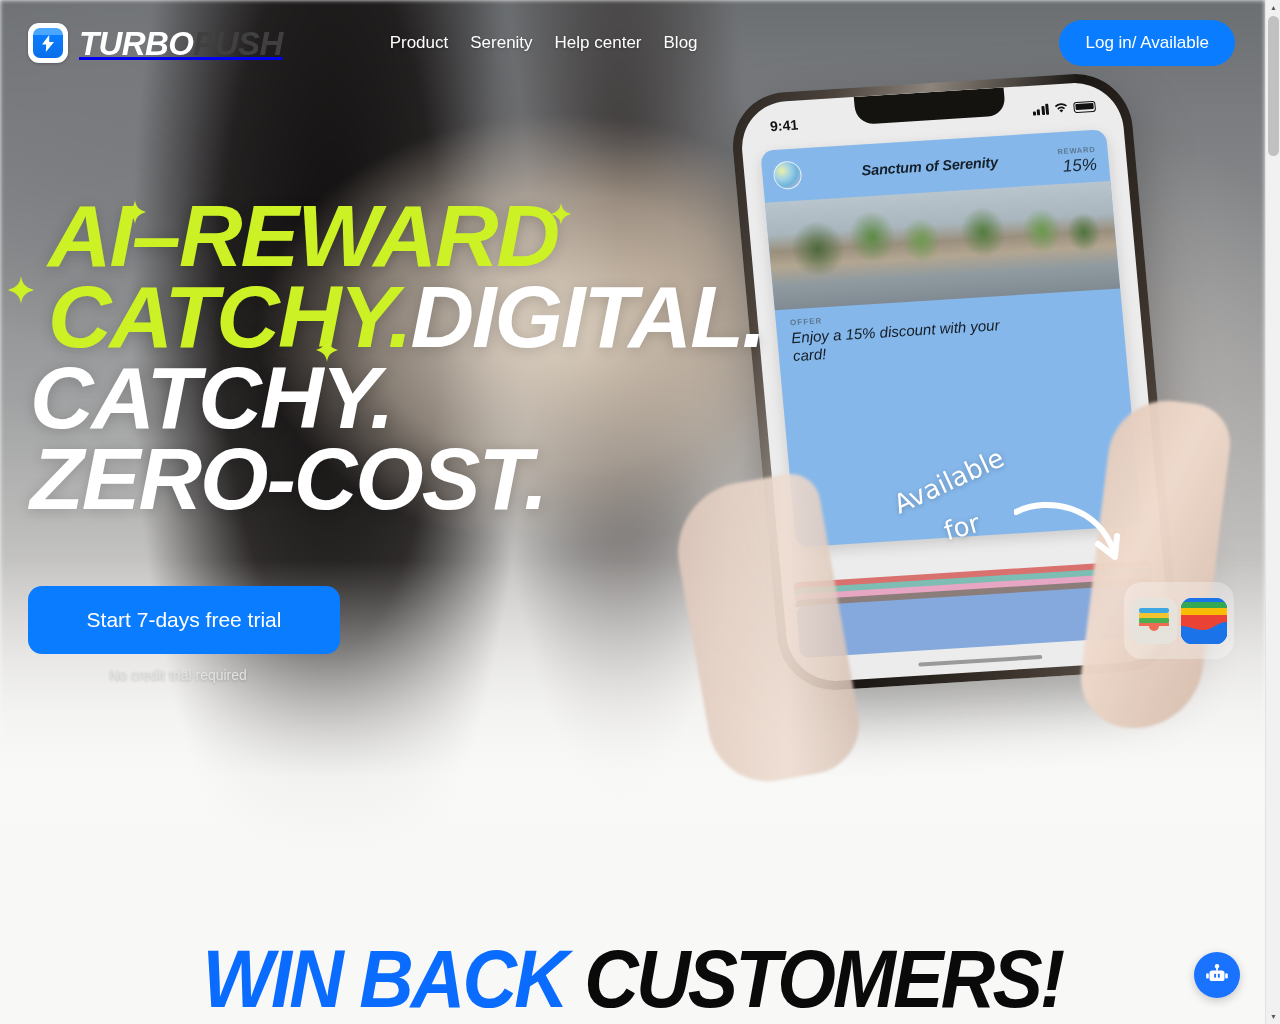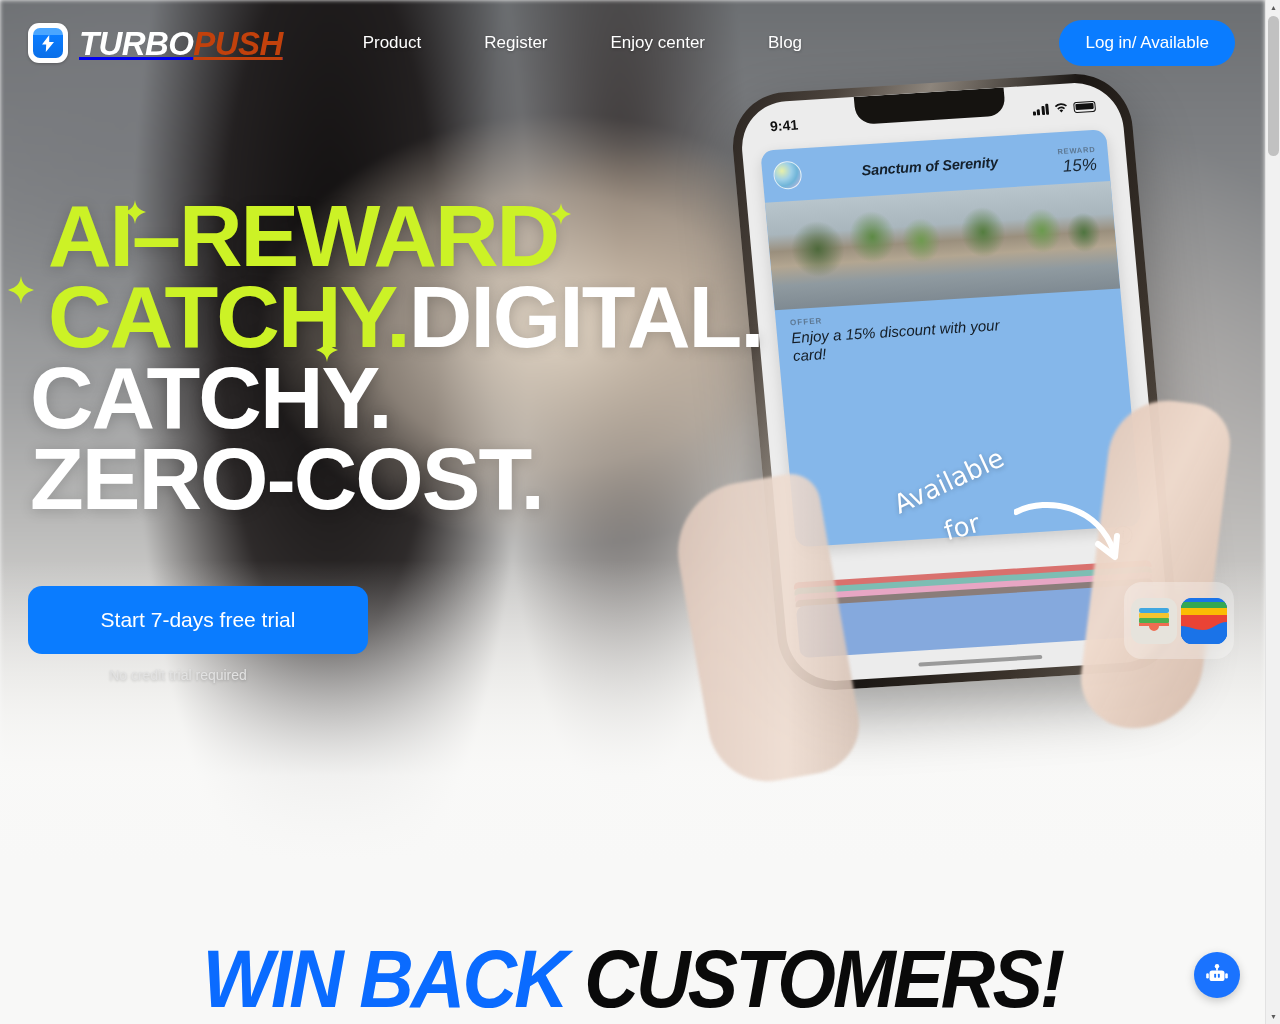--- a/index.html
+++ b/index.html
@@ -68,58 +68,58 @@
     background:linear-gradient(180deg,#4aa6ff 0%,#4aa6ff 22%,#0a7cff 24%,#0a6fe8 100%);
     display:flex; align-items:center; justify-content:center;
     position:relative;
   }
   .bolt { width:12px; height:17px; fill:#ffffff; display:block; }
   .logo-text {
     font-size:33px; font-weight:bold; font-style:italic;
     letter-spacing:-.6px; line-height:1; white-space:nowrap;
   }
   .logo-text .t1 { color:#ffffff; }
-  .logo-text .t2 { color:#c2410c;text-decoration:underline; }
-
-  .nav-links { display:flex; align-items:flex-end; gap:63px; margin-left:80px; }
+  .logo-text .t2 { color:#404040; }
+
+  .nav-links { display:flex; align-items:flex-end; gap:22px; margin-left:107px; }
   .nav-link {
     color:#ffffff; font-size:17px; text-decoration:none; white-space:nowrap;
     text-shadow:0 1px 3px rgba(0,0,0,.28);
   }
   .nav-cta {
     margin-left:auto; margin-right:30px;
     background:#0a7cff; color:#fff; border:none; cursor:pointer;
     font-family:inherit; font-size:17px;
     padding:13px 26px; border-radius:28px; white-space:nowrap;
   }
 
   
   .headline {
     position:absolute; left:30px; top:196px; z-index:30;
-    font-weight:bold; line-height:.92;
+    font-style:italic; font-weight:bold; line-height:.92;
     letter-spacing:-2px;
     text-shadow:0 2px 14px rgba(0,0,0,.18);
   }
   .headline div { font-size:88px; white-space:nowrap; }
   .lime { color:#ccf226; }
   .wht  { color:#ffffff; }
   .hl-l1 { margin-left:18px; }
   .hl-l2 { margin-left:18px; }
 
   .spark { position:absolute; z-index:31; pointer-events:none; }
   .spark svg { display:block; }
   .sp1 { left:124px; top:200px; }
   .sp2 { left:551px; top:203px; }
   .sp3 { left:8px;  top:276px; }
   .sp4 { left:316px; top:338px; }
 
   
   .cta-wrap { position:absolute; left:28px; top:586px; z-index:30; }
   .cta-btn {
-    display:block; width:340px; padding:22px 0; border:none; cursor:pointer;
+    display:block; width:312px; padding:22px 0; border:none; cursor:pointer;
     background:#0a7cff; color:#fff; border-radius:14px;
     font-family:inherit; font-size:21px; text-align:center;
   }
   .cta-note {
     margin-top:13px; width:300px; text-align:center;
     color:#e2e2e2; font-size:14px; text-shadow:0 1px 3px rgba(0,0,0,.22);
   }
 
   
   .phone-stage { position:absolute; left:700px; top:60px; width:540px; height:660px; z-index:20; }
@@ -314,22 +314,22 @@
           <svg class="bolt" viewBox="0 0 12 17">
             <path d="M7.2 0 0 9.6h4.2L3.8 17 12 6.9H7.2z"></path>
           </svg>
         </span>
       </span>
       <span class="logo-text"><span class="t1">TURBO</span><span class="t2">PUSH</span></span>
     </a>
 
     <nav class="nav-links">
       <a class="nav-link" href="#">Product</a>
-      <a class="nav-link" href="#">Register</a>
-      <a class="nav-link" href="#">Enjoy center</a>
+      <a class="nav-link" href="#">Serenity</a>
+      <a class="nav-link" href="#">Help center</a>
       <a class="nav-link" href="#">Blog</a>
     </nav>
 
     <button class="nav-cta">Log in/ Available</button>
   </header>
 
   <h1 class="headline">
     <div class="hl-l1"><span class="lime">AI–REWARD</span></div>
     <div class="hl-l2"><span class="lime">CATCHY.</span><span class="wht">DIGITAL.</span></div>
     <div><span class="wht">CATCHY.</span></div>

